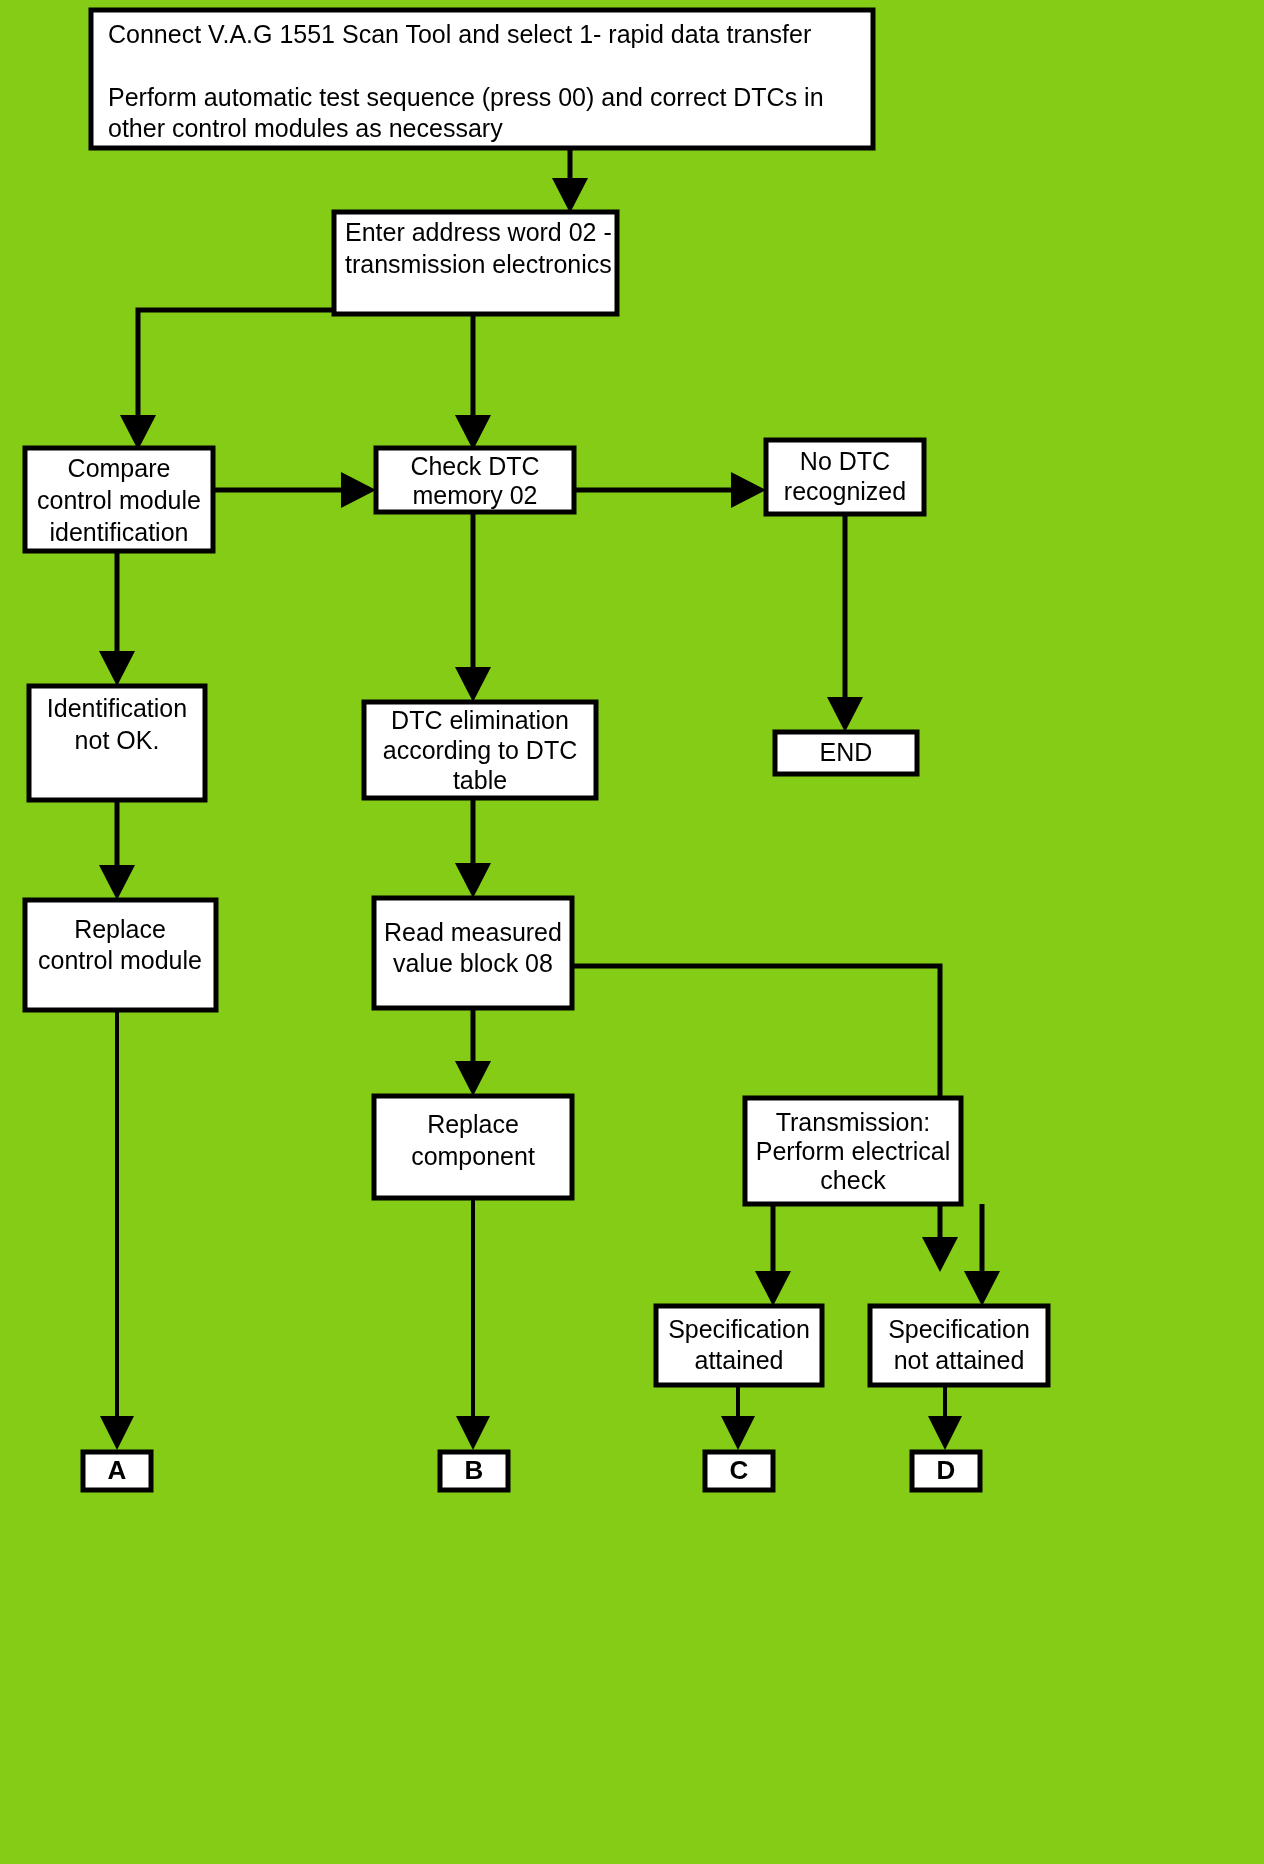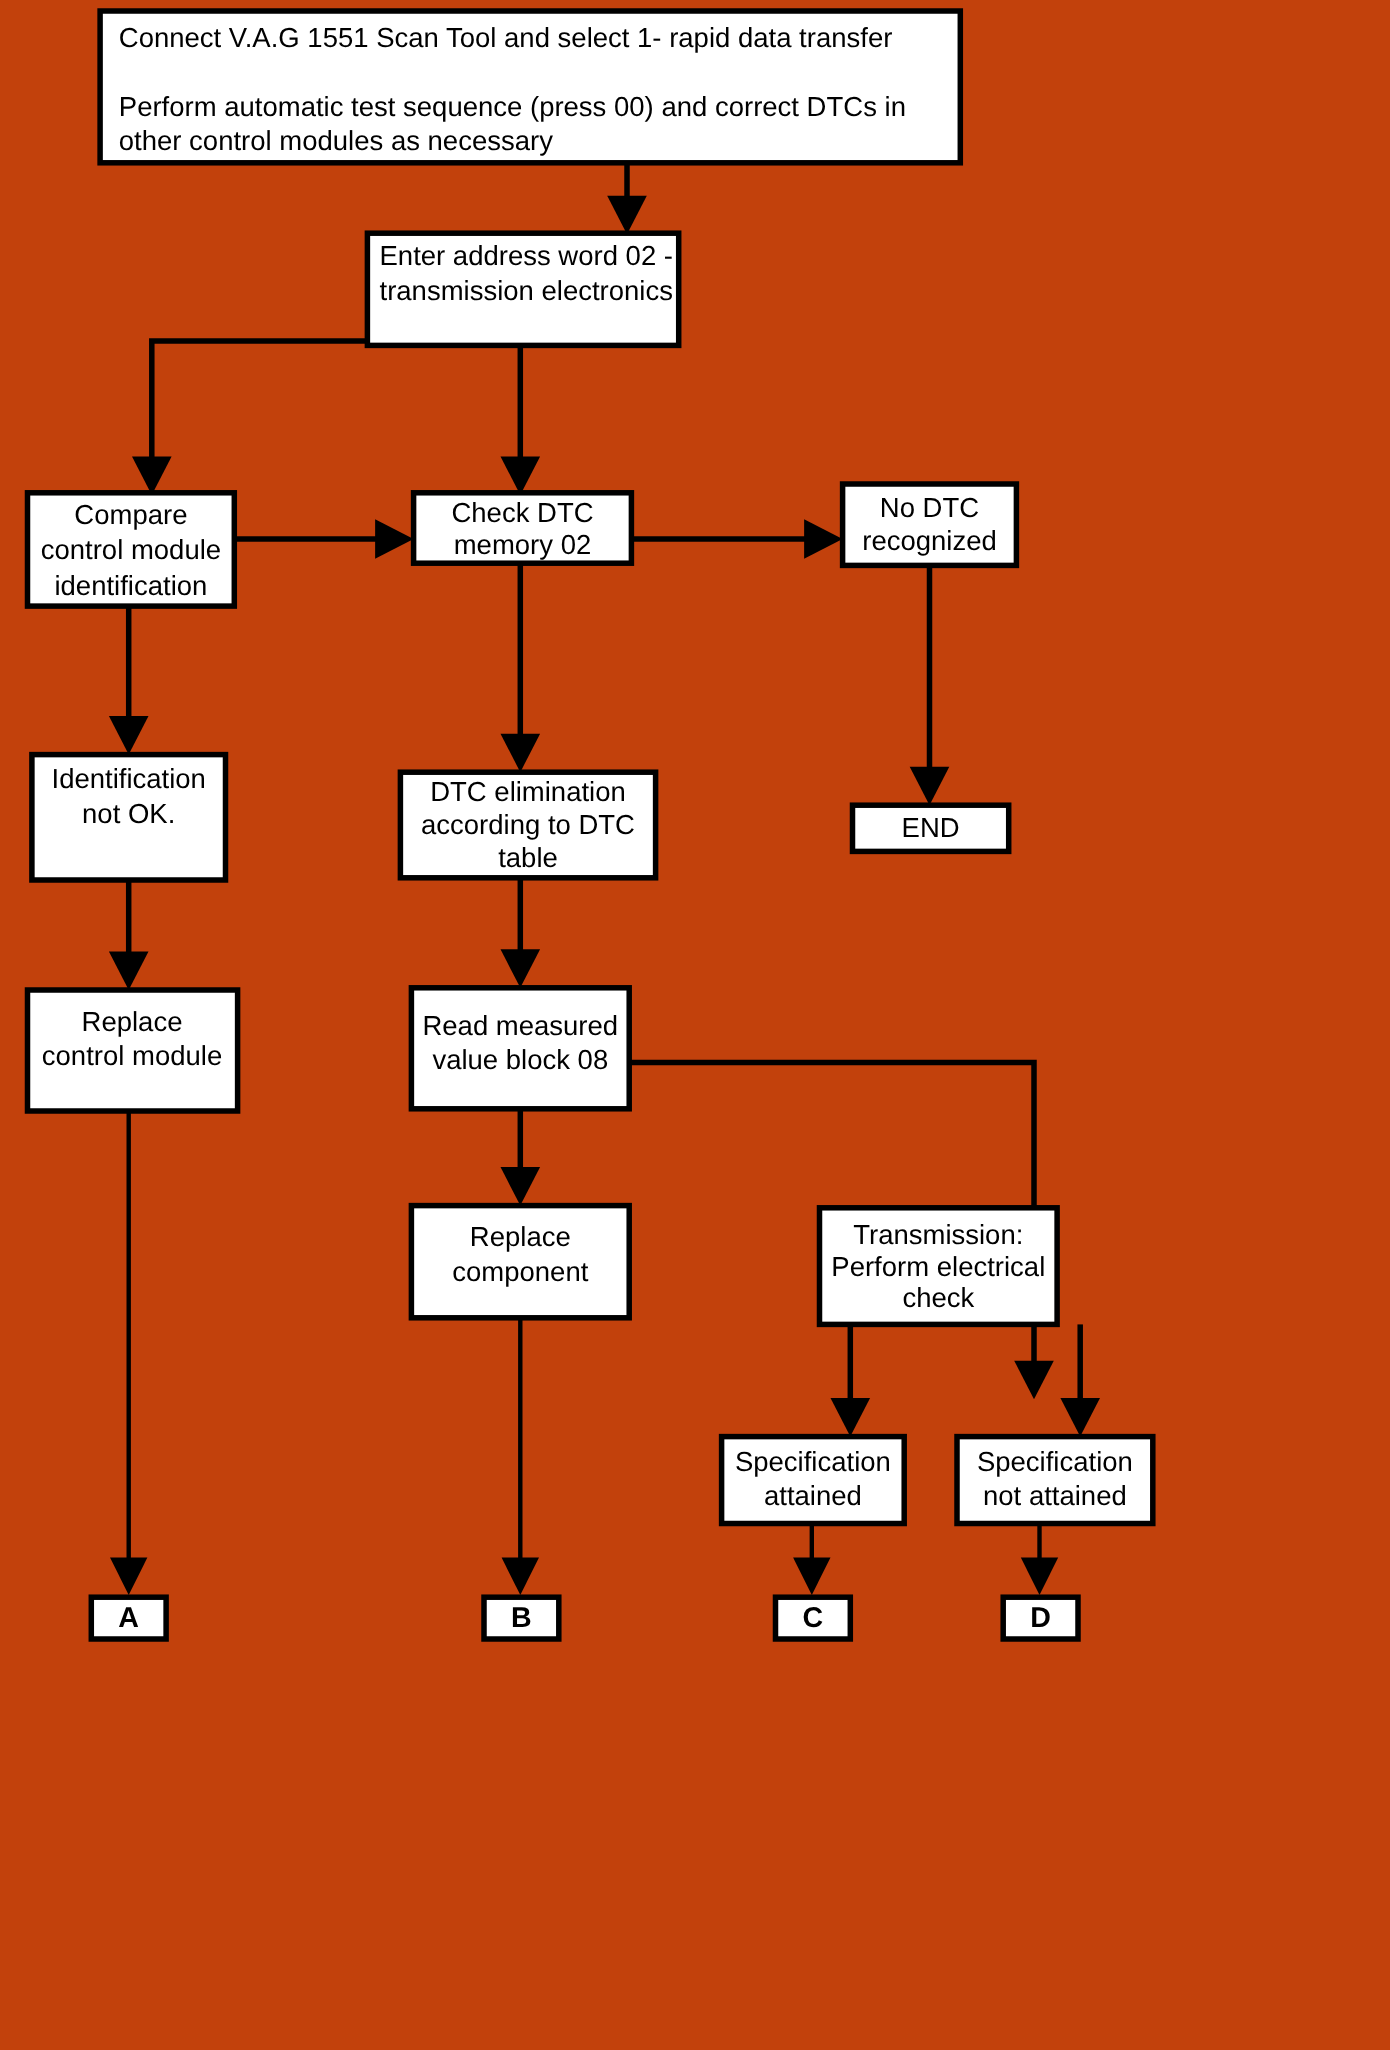--- a/index.html
+++ b/index.html
@@ -8,21 +8,21 @@
     padding: 0;
     background: #ffffff;
   }
   body {
     font-family: "Liberation Sans", sans-serif;
   }
   #flow-root {
     position: relative;
     width: 1264px;
     height: 1864px;
-    background: #c2410c;
+    background: #84cc16;
     overflow: hidden;
   }
   svg#flow-svg {
     position: absolute;
     top: 0;
     left: 0;
     width: 1264px;
     height: 1864px;
     display: block;
   }

